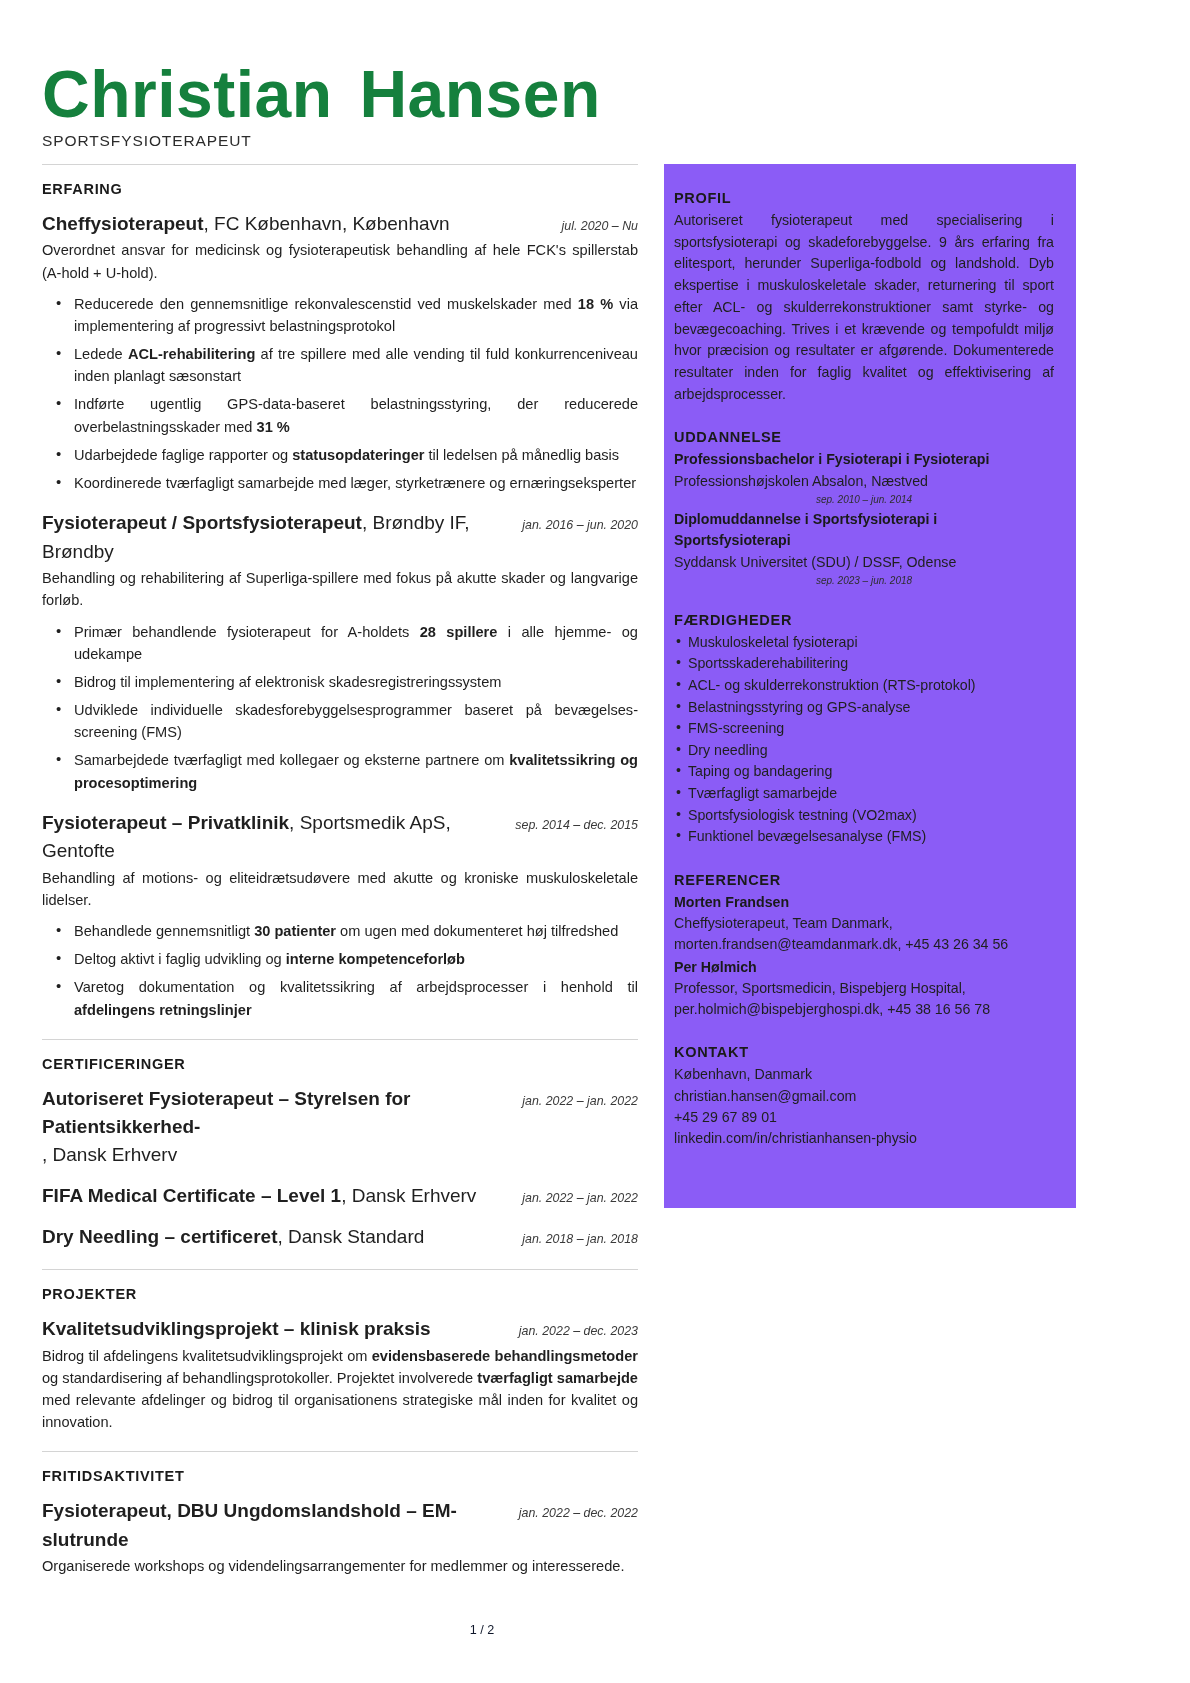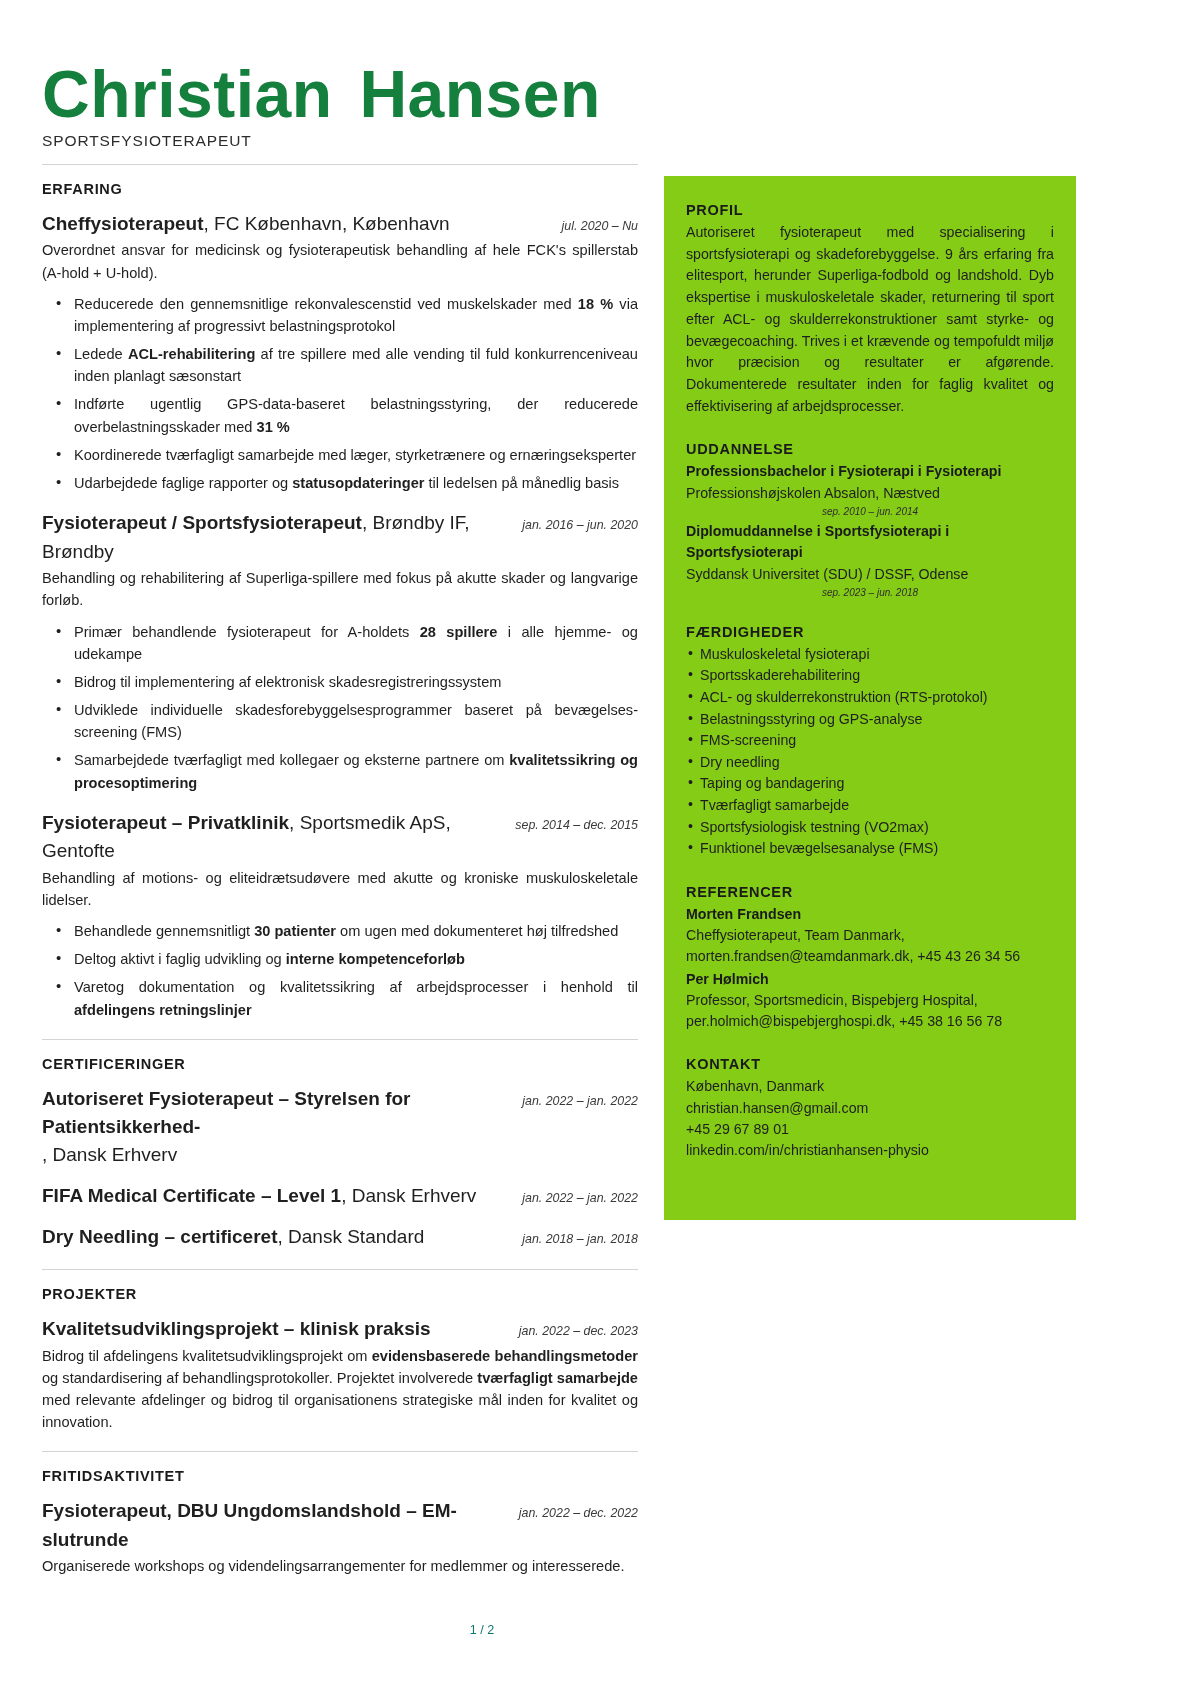--- a/index.html
+++ b/index.html
@@ -42,23 +42,23 @@
 
   
   .body-grid {
     display: flex;
     gap: 26px;
     align-items: flex-start;
   }
   .col-left { width: 596px; flex: 0 0 596px; }
   .col-right {
     width: 412px; flex: 0 0 412px;
-    background: #84cc16;
-    padding: 26px 22px 34px 22px;
-    margin-top: 12px;
+    background: #8b5cf6;
+    padding: 26px 22px 34px 10px;
+    margin-top: 0;
   }
 
   .rule {
     height: 1px;
     background: #d4d4d4;
     margin: 0 0 16px 0;
     width: 100%;
   }
   .rule.tight { margin-top: 18px; }
 
@@ -183,21 +183,21 @@
   .r-ref { margin-bottom: 1px; }
 
   
   .footer {
     position: absolute;
     left: 0;
     bottom: 46px;
     width: 964px;
     text-align: center;
     font-size: 12.6px;
-    color: #0f766e;
+    color: #0f172a;
   }
 </style>
 </head>
 <body>
 
 <div class="page">
 
   <div class="header">
     <div class="name">Christian Hansen</div>
     <div class="subtitle">SPORTSFYSIOTERAPEUT</div>
@@ -214,22 +214,22 @@
             <div class="entry">
               <div class="entry-head">
                 <div class="entry-title"><b>Cheffysioterapeut</b>, FC København, København</div>
                 <div class="entry-date">jul. 2020 – Nu</div>
               </div>
               <p class="entry-desc">Overordnet ansvar for medicinsk og fysioterapeutisk behandling af hele FCK's spillerstab (A-hold + U-hold).</p>
               <ul class="bullets">
                 <li>Reducerede den gennemsnitlige rekonvalescenstid ved muskelskader med <b>18 %</b> via implementering af progressivt belastningsprotokol</li>
                 <li>Ledede <b>ACL-rehabilitering</b> af tre spillere med alle vending til fuld konkurrenceniveau inden planlagt sæsonstart</li>
                 <li>Indførte ugentlig GPS-data-baseret belastningsstyring, der reducerede overbelastningsskader med <b>31 %</b></li>
+                <li>Udarbejdede faglige rapporter og <b>statusopdateringer</b> til ledelsen på månedlig basis</li>
                 <li>Koordinerede tværfagligt samarbejde med læger, styrketrænere og ernæringseksperter</li>
-                <li>Udarbejdede faglige rapporter og <b>statusopdateringer</b> til ledelsen på månedlig basis</li>
               </ul>
             </div>
             <div class="entry">
               <div class="entry-head">
                 <div class="entry-title"><b>Fysioterapeut / Sportsfysioterapeut</b>, Brøndby IF, Brøndby</div>
                 <div class="entry-date">jan. 2016 – jun. 2020</div>
               </div>
               <p class="entry-desc">Behandling og rehabilitering af Superliga-spillere med fokus på akutte skader og langvarige forløb.</p>
               <ul class="bullets">
                 <li>Primær behandlende fysioterapeut for A-holdets <b>28 spillere</b> i alle hjemme- og udekampe</li>

